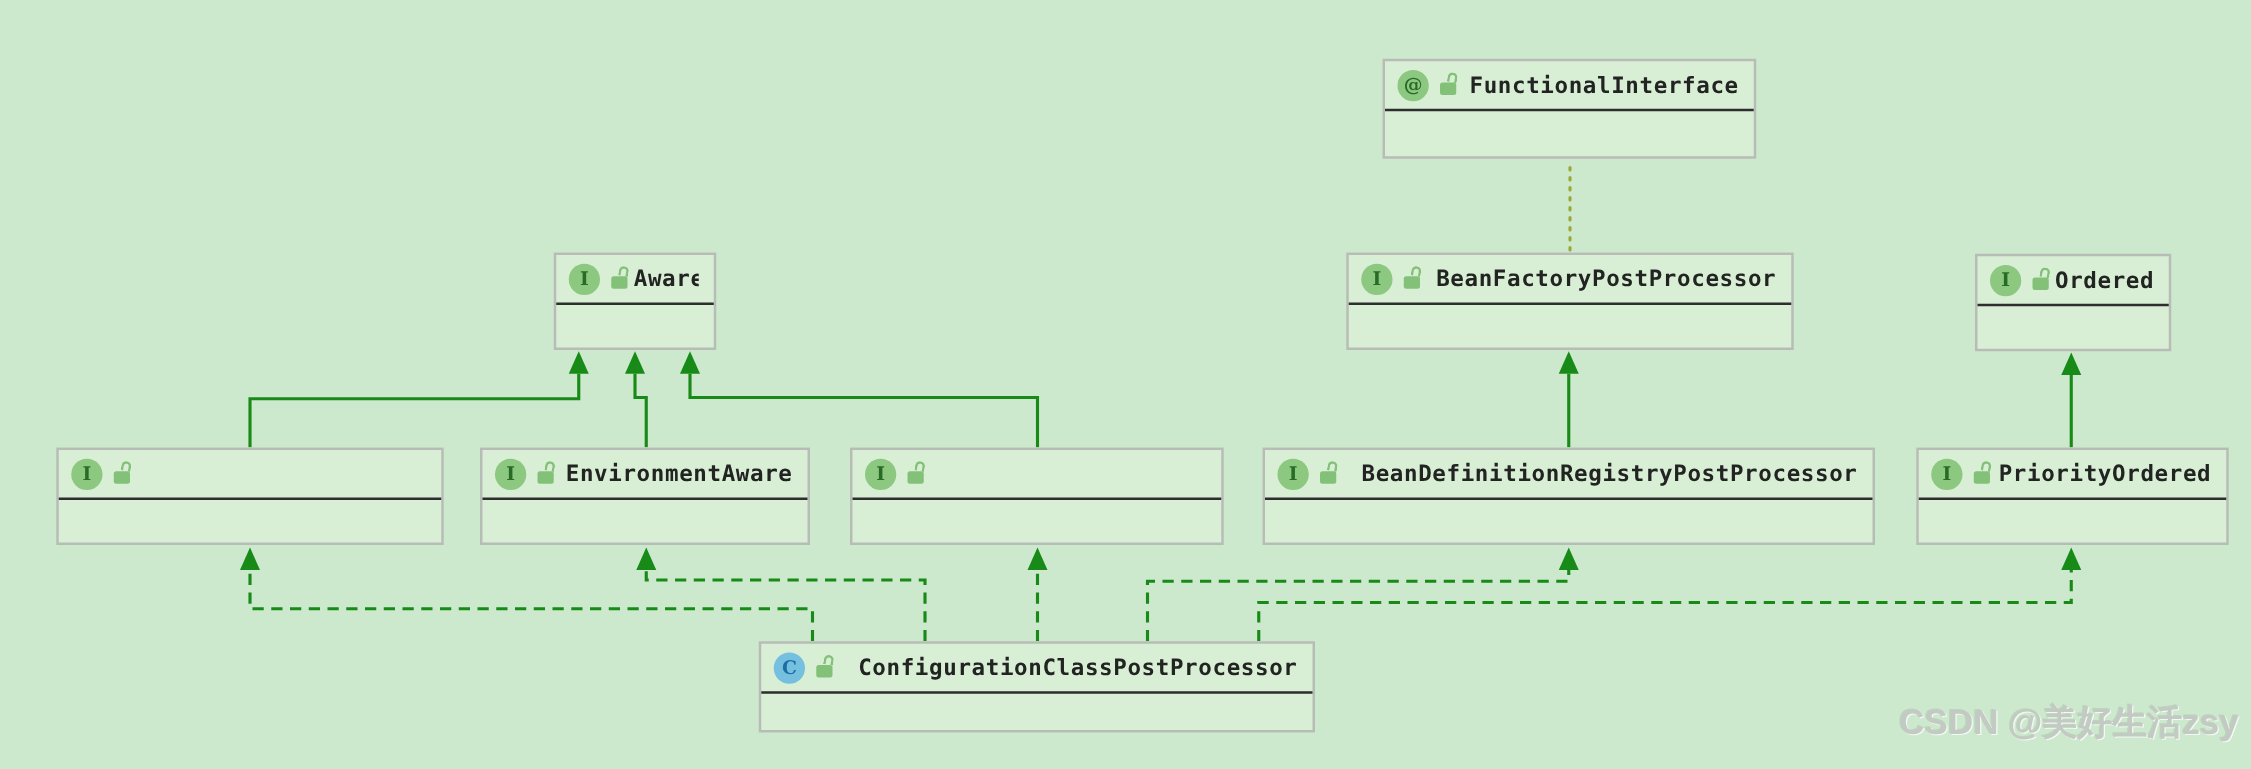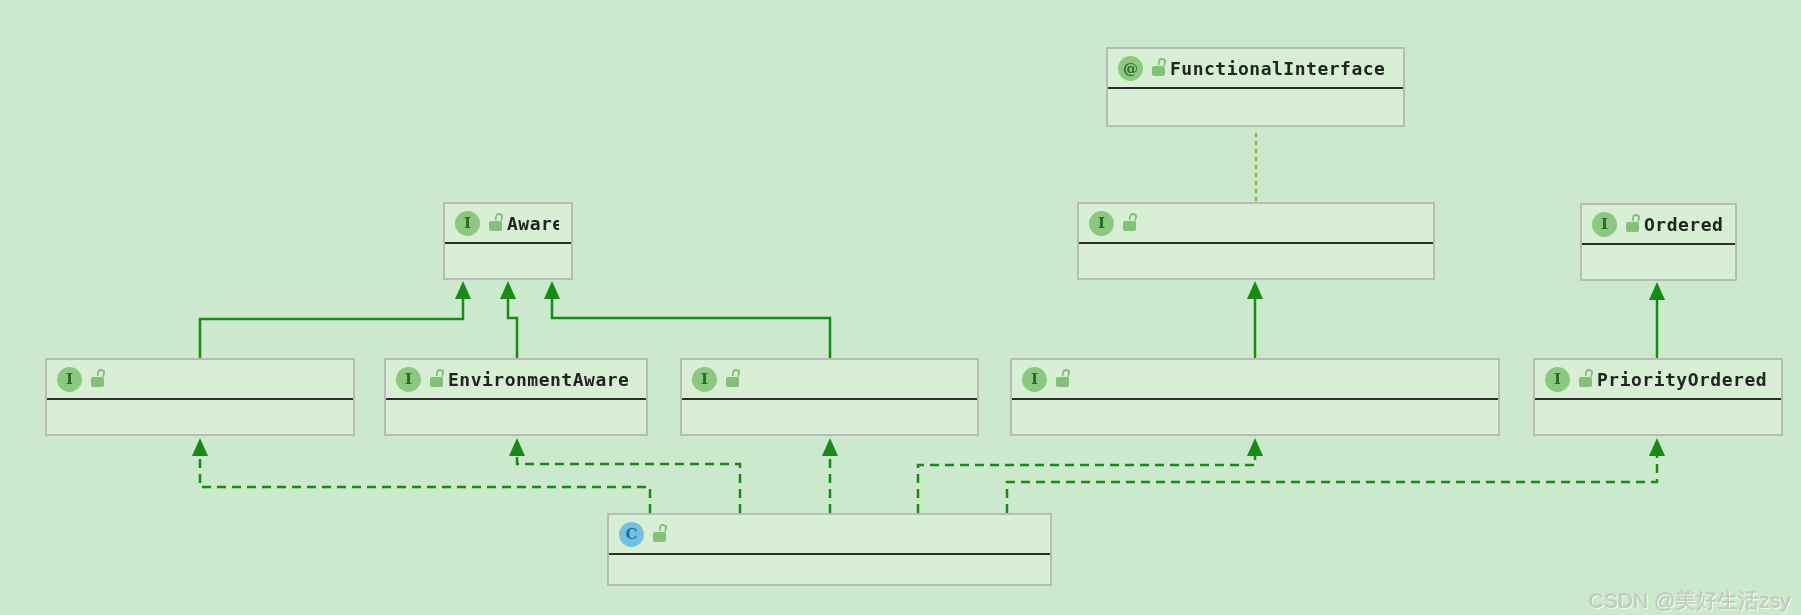--- a/index.html
+++ b/index.html
@@ -74,37 +74,38 @@
   }
   .lock .lockbody{
     position:absolute;
     left:2px;top:9px;
     width:13px;height:10px;
     background:#84c178;
     border-radius:2px;
   }
   .node-label{
     flex:1;
-    text-align:left;
+    text-align:right;
     font-size:18px;
     font-weight:600;
     color:#212421;
     letter-spacing:.5px;
     white-space:nowrap;
     overflow:hidden;
   }
   .watermark{
     position:absolute;
     right:10px;
-    bottom:0;
+    bottom:18px;
     font-family:"Liberation Sans", sans-serif;
-    font-size:21px;
+    font-size:28px;
     color:#c3c9c3;
     text-shadow:1px 1px 0 rgba(255,255,255,.75), -1px -1px 0 rgba(90,100,90,.15);
     user-select:none;
+    font-weight:bold;
   }
 </style>
 </head>
 <body>
 
 <div id="canvas">
   <svg class="edges" width="1801" height="615">
       <g>
         <path d="M 463 281 L 471 299 L 455 299 Z" fill="#178a17"></path>
         <polyline points="200,358 200,319 463,319 463,299" fill="none" stroke="#178a17" stroke-width="2.5"></polyline>
@@ -172,20 +173,21 @@
         </div>
         <div class="node-body"></div>
       </div>
       <div class="node" style="left: 1077px; top: 202px; width: 358px; height: 78px;">
         <div class="node-title">
           <span class="circle-icon kind-interface">I</span>
           <span class="lock">
             <span class="shackle"></span>
             <span class="lockbody"></span>
           </span>
+          <span class="node-label">BeanFactoryPostProcessor</span>
         </div>
         <div class="node-body"></div>
       </div>
       <div class="node" style="left: 1580px; top: 203px; width: 157px; height: 78px;">
         <div class="node-title">
           <span class="circle-icon kind-interface">I</span>
           <span class="lock">
             <span class="shackle"></span>
             <span class="lockbody"></span>
           </span>
@@ -224,20 +226,21 @@
         </div>
         <div class="node-body"></div>
       </div>
       <div class="node" style="left: 1010px; top: 358px; width: 490px; height: 78px;">
         <div class="node-title">
           <span class="circle-icon kind-interface">I</span>
           <span class="lock">
             <span class="shackle"></span>
             <span class="lockbody"></span>
           </span>
+          <span class="node-label">BeanDefinitionRegistryPostProcessor</span>
         </div>
         <div class="node-body"></div>
       </div>
       <div class="node" style="left: 1533px; top: 358px; width: 250px; height: 78px;">
         <div class="node-title">
           <span class="circle-icon kind-interface">I</span>
           <span class="lock">
             <span class="shackle"></span>
             <span class="lockbody"></span>
           </span>
@@ -245,18 +248,19 @@
         </div>
         <div class="node-body"></div>
       </div>
       <div class="node" style="left: 607px; top: 513px; width: 445px; height: 73px;">
         <div class="node-title">
           <span class="circle-icon kind-class">C</span>
           <span class="lock">
             <span class="shackle"></span>
             <span class="lockbody"></span>
           </span>
+          <span class="node-label">ConfigurationClassPostProcessor</span>
         </div>
         <div class="node-body"></div>
       </div>
     </div>
   <div class="watermark">CSDN @美好生活zsy</div>
 </div>
 
 </body></html>

